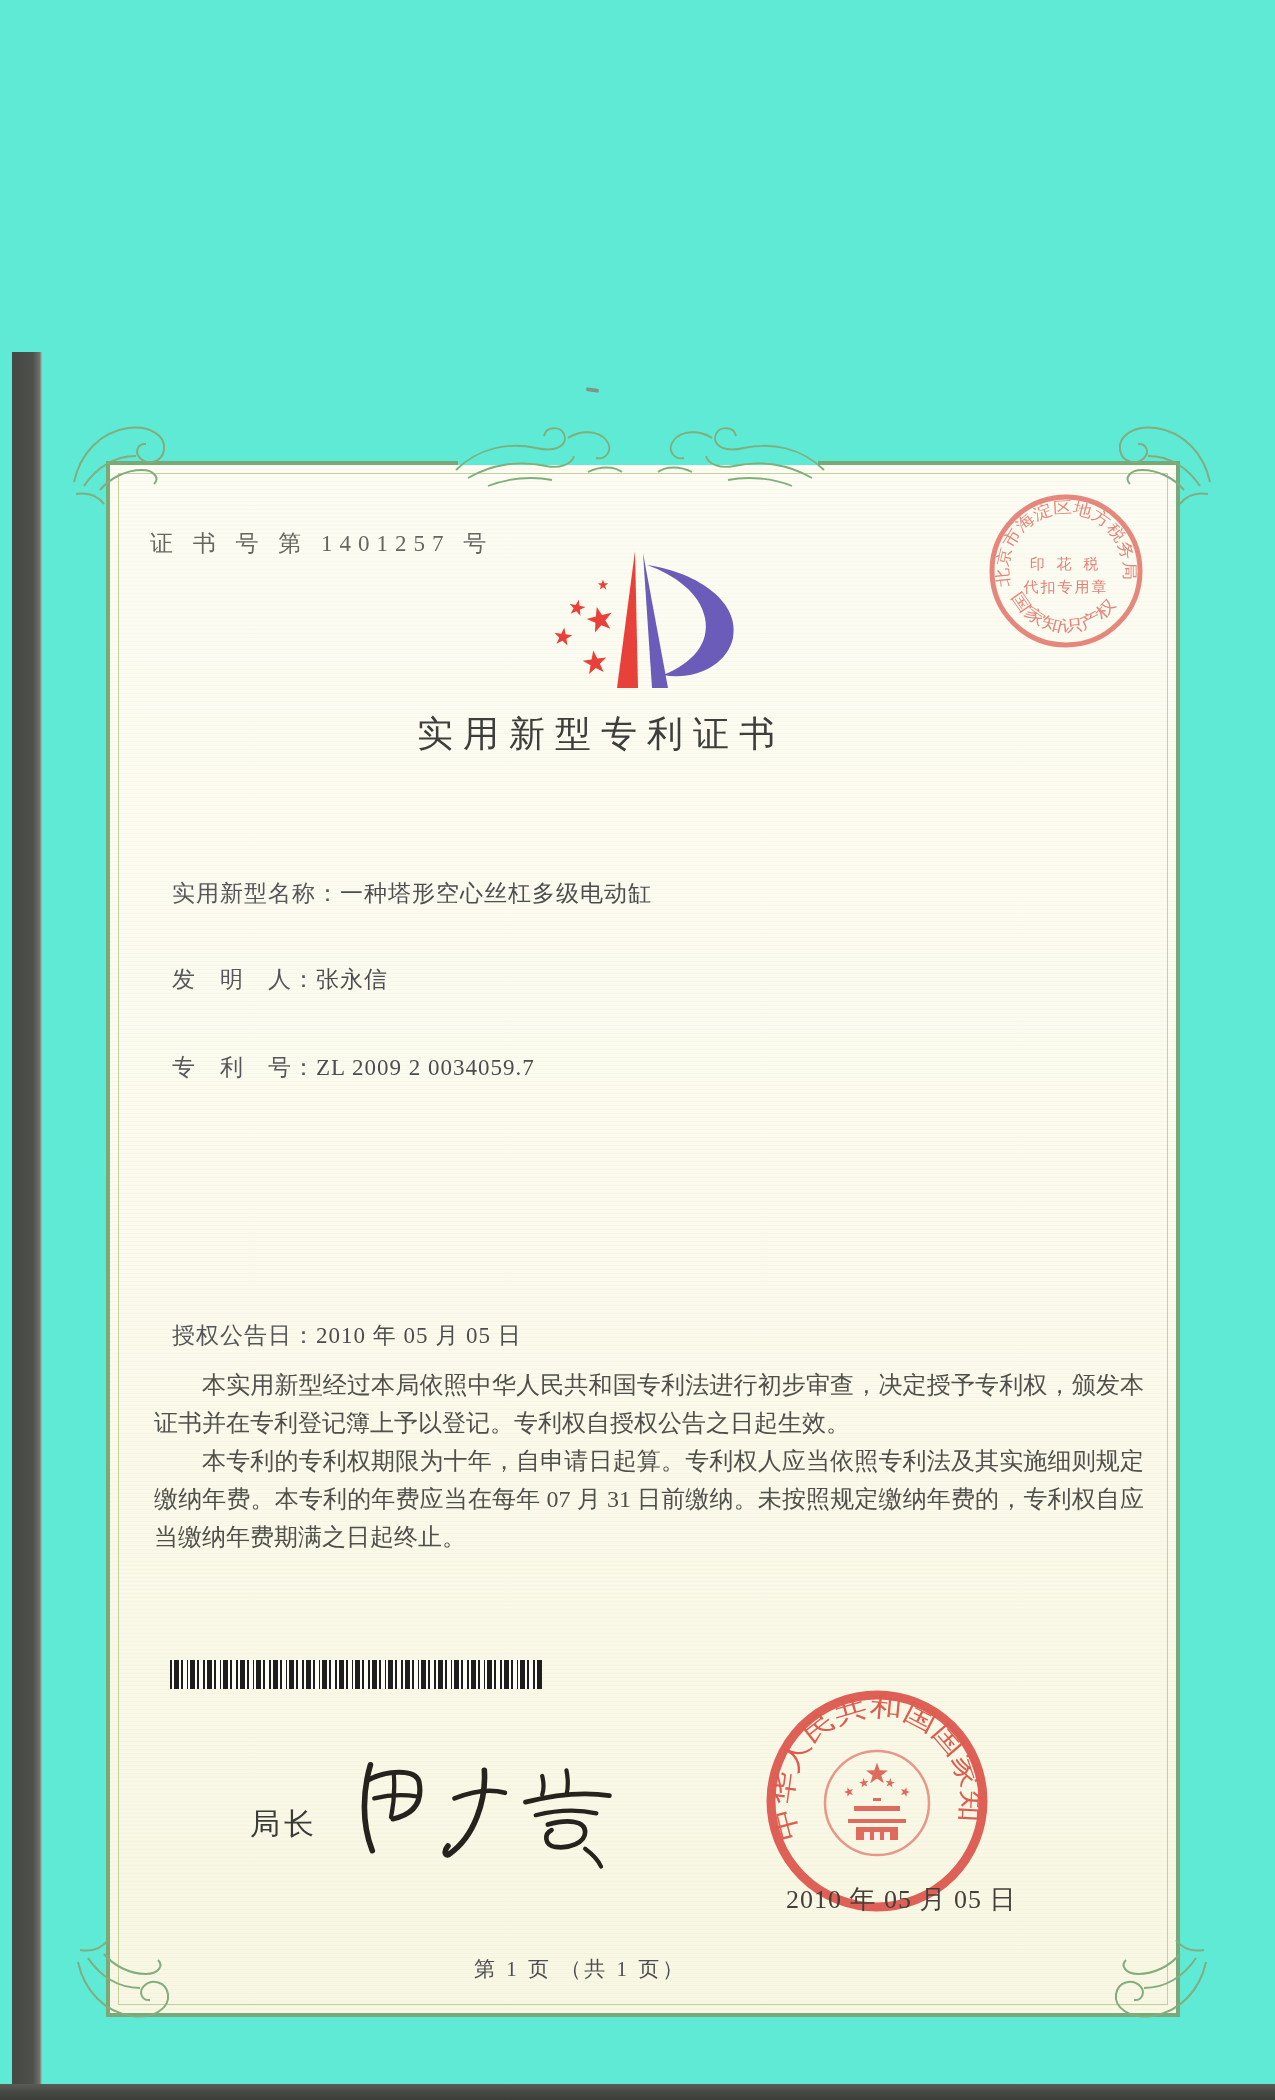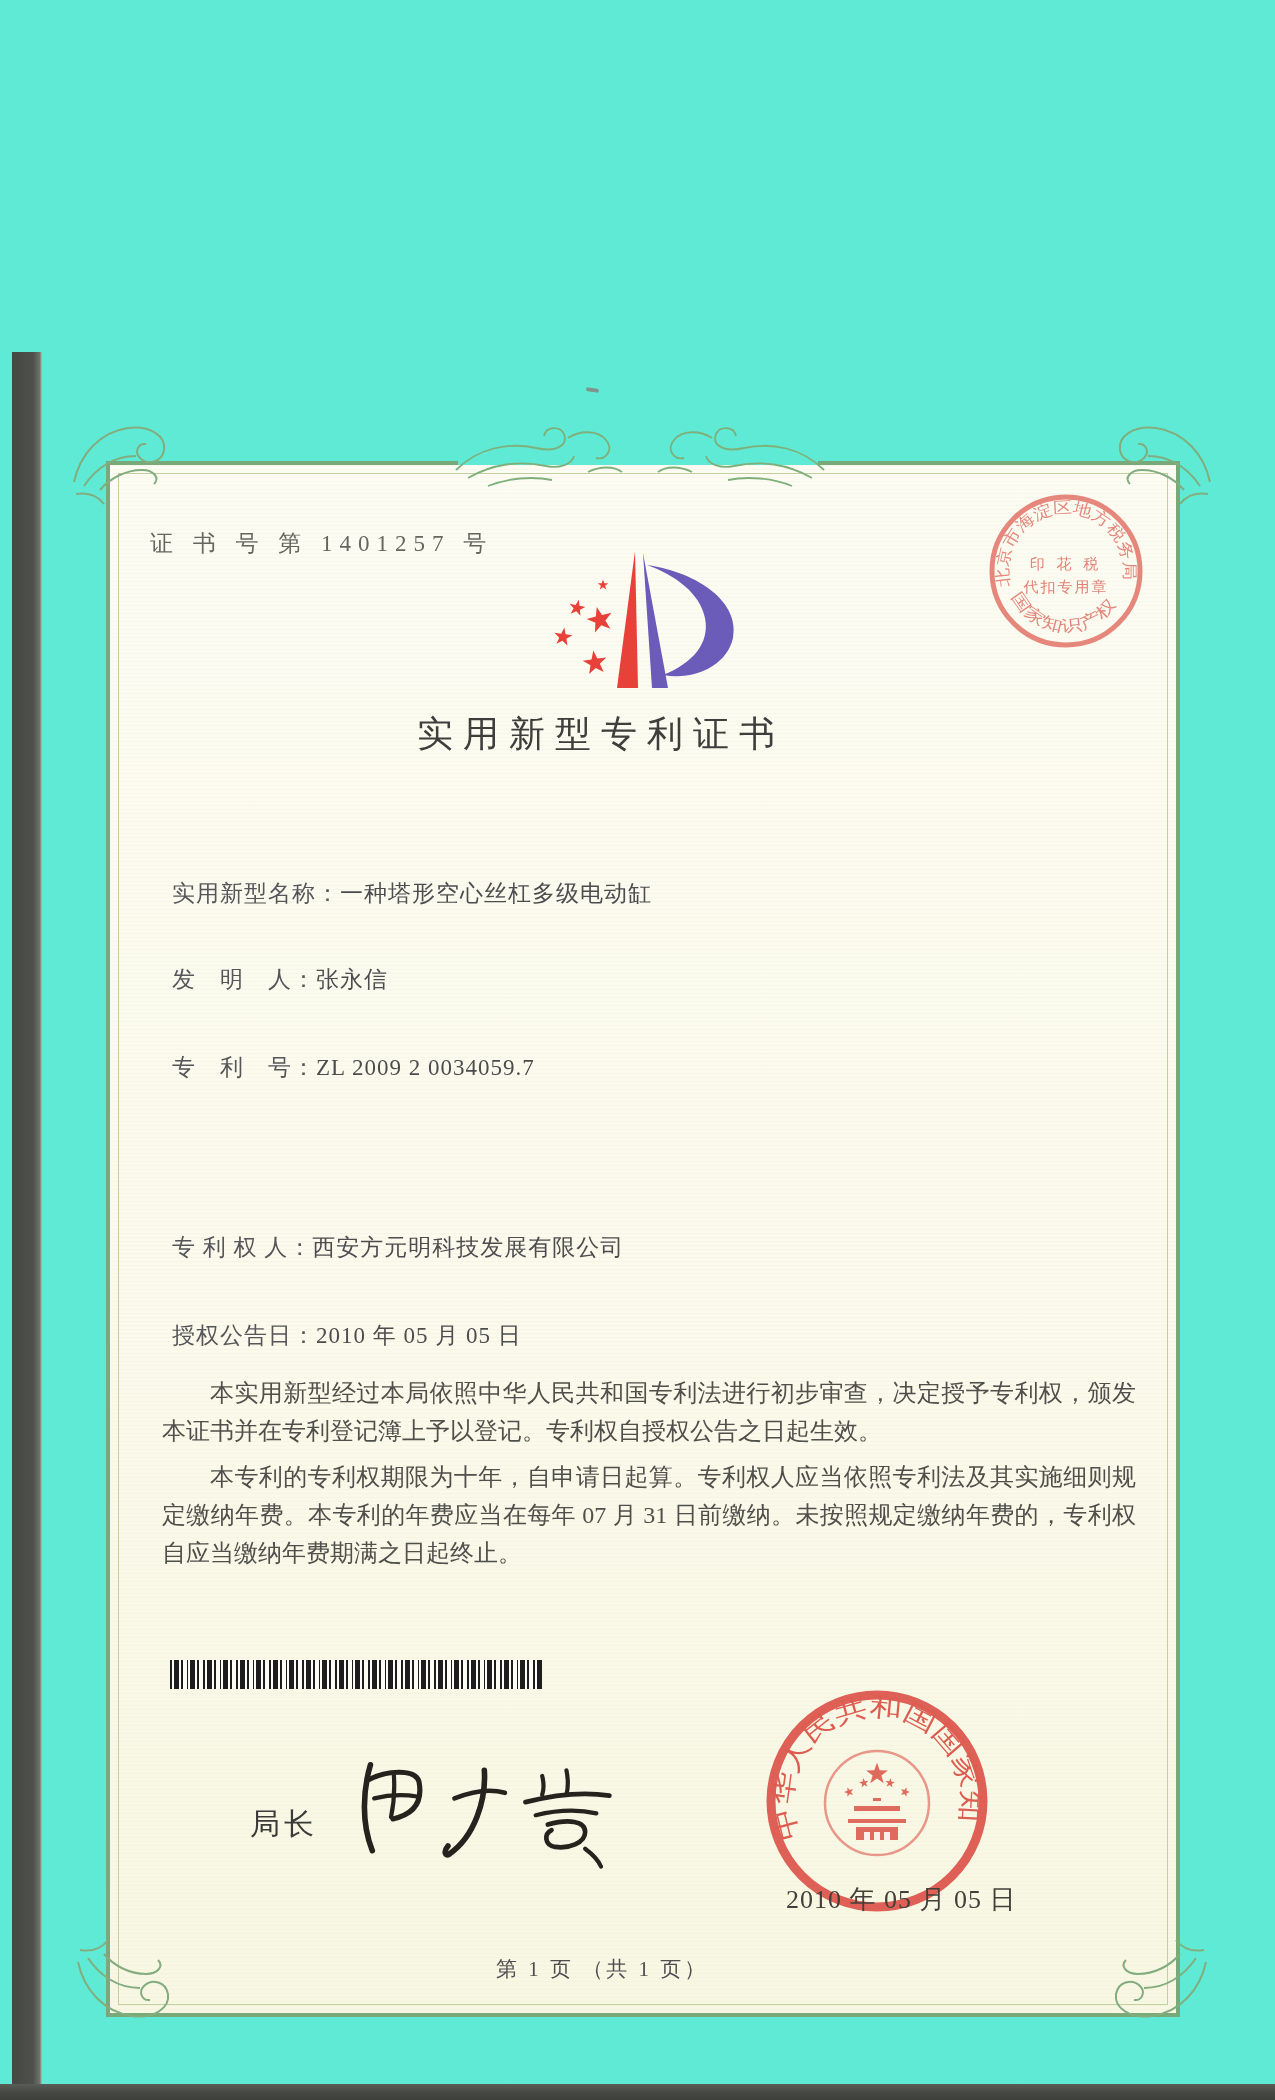--- a/index.html
+++ b/index.html
@@ -27,29 +27,29 @@
   .b-bottom{left:106px;top:2013px;width:1074px;height:4px;}
   .inner-line{left:118px;top:473px;width:1048px;height:1530px;border:1px solid #c2cf9e;}
   
   .cert-no{left:150px;top:528px;font-size:23px;letter-spacing:7px;color:#66665f;}
   .title{left:106px;top:710px;width:990px;text-align:center;font-size:36px;letter-spacing:10px;
          color:#3e3e3c;font-weight:500;}
   .field{left:172px;font-size:23px;color:#55555a;letter-spacing:1px;white-space:nowrap;}
   .field .val{color:#4d4d50;}
   .bodytext{left:154px;top:1366px;width:990px;font-size:24px;line-height:38px;color:#4f4f4b;
          text-align:justify;}
-  .bodytext p{margin:8px;text-indent:2em;}
+  .bodytext p{margin:0;text-indent:2em;}
   .barcode{left:170px;top:1660px;width:372px;height:29px;
       background:repeating-linear-gradient(90deg,
         #1e1e1e 0 2px,#fdfdf6 2px 4px,#1e1e1e 4px 9px,#fdfdf6 9px 11px,
         #1e1e1e 11px 13px,#fdfdf6 13px 17px,#1e1e1e 17px 18px,#fdfdf6 18px 20px,
         #1e1e1e 20px 25px,#fdfdf6 25px 27px,#1e1e1e 27px 29px,#fdfdf6 29px 33px);}
   .signer{left:250px;top:1804px;font-size:30px;letter-spacing:4px;color:#3a3a38;}
   .seal-date{left:786px;top:1882px;font-size:26px;letter-spacing:1px;color:#443f3a;z-index:6;}
-  .footer{left:112px;top:1955px;width:980px;text-align:center;font-size:21px;letter-spacing:3px;
+  .footer{left:90px;top:1955px;width:980px;text-align:center;font-size:21px;letter-spacing:3px;
          color:#4e4e52;}
   svg{display:block;}
   .z2{z-index:2}.z3{z-index:3}.z4{z-index:4}.z5{z-index:5}
 </style>
 </head>
 <body>
 
 <div id="stage">
 
   <svg width="0" height="0" class="abs" aria-hidden="true">
@@ -115,21 +115,20 @@
       <polygon points="108,10 117,145 133,145"></polygon>
       <path d="M112 22 C 165 30, 205 60, 198 95 C 192 122, 160 138, 128 132 C 158 120, 175 100, 170 75 C 165 50, 140 32, 112 22 Z"></path>
     </g>
   </svg>
 
   <div class="abs title">实用新型专利证书</div>
 
   <div class="abs field" style="top:878px"><span>实用新型名称：</span><span class="val">一种塔形空心丝杠多级电动缸</span></div>
   <div class="abs field" style="top:964px"><span>发　明　人：</span><span class="val">张永信</span></div>
   <div class="abs field" style="top:1052px"><span>专　利　号：</span><span class="val">ZL 2009 2 0034059.7</span></div>
-  <div class="abs field" style="top:1232px"><span>专 利 权 人：</span><span class="val">西安方元明科技发展有限公司</span></div>
   <div class="abs field" style="top:1320px"><span>授权公告日：</span><span class="val">2010 年 05 月 05 日</span></div>
 
   <div class="abs bodytext">
     <p>本实用新型经过本局依照中华人民共和国专利法进行初步审查，决定授予专利权，颁发本证书并在专利登记簿上予以登记。专利权自授权公告之日起生效。</p>
     <p>本专利的专利权期限为十年，自申请日起算。专利权人应当依照专利法及其实施细则规定缴纳年费。本专利的年费应当在每年 07 月 31 日前缴纳。未按照规定缴纳年费的，专利权自应当缴纳年费期满之日起终止。</p>
   </div>
 
   <div class="abs barcode z3"></div>
 
   <div class="abs signer">局长</div>

